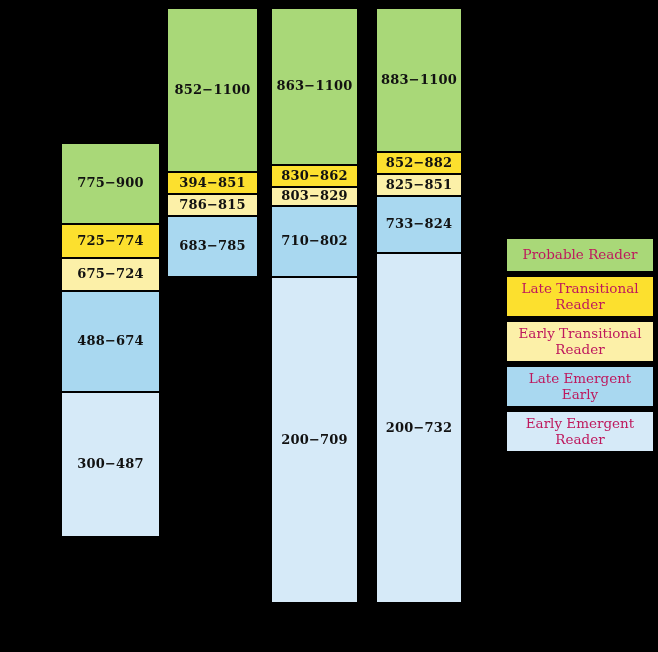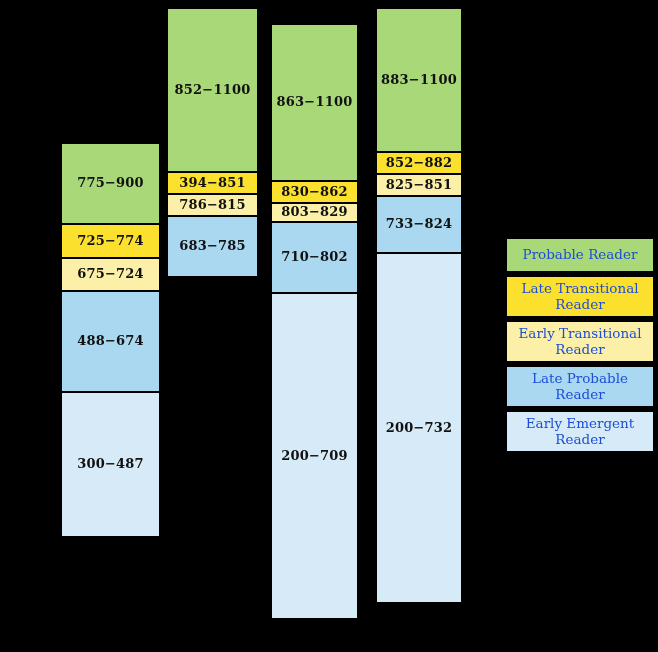--- a/index.html
+++ b/index.html
@@ -54,21 +54,21 @@
     flex-direction: column;
     gap: 4px;
   }
   .legend-item {
     box-sizing: border-box;
     border: 1px solid #000000;
     display: flex;
     align-items: center;
     justify-content: center;
     text-align: center;
-    color: #1d4ed8;
+    color: #be185d;
     font-size: 13.5px;
     line-height: 1.15;
     padding: 4px 6px;
     min-height: 34px;
   }
   .legend-label {
     display: block;
   }
 </style>
 </head>
@@ -102,21 +102,21 @@
         <span class="seg-label">394−851</span>
       </div>
       <div class="segment" style="background: rgb(252, 240, 168); height: 22px;">
         <span class="seg-label">786−815</span>
       </div>
       <div class="segment" style="background: rgb(169, 216, 240); height: 61px;">
         <span class="seg-label">683−785</span>
       </div>
     </div>
 
-  <div class="column" id="column-3" style="left:271px; top:24px; width:87px; height:595px;">
+  <div class="column" id="column-3" style="left:271px; top:8px; width:87px; height:595px;">
       <div class="segment" style="background: rgb(169, 216, 120); height: 161px;">
         <span class="seg-label">863−1100</span>
       </div>
       <div class="segment" style="background: rgb(252, 224, 46); height: 23px;">
         <span class="seg-label">830−862</span>
       </div>
       <div class="segment" style="background: rgb(252, 240, 168); height: 19px;">
         <span class="seg-label">803−829</span>
       </div>
       <div class="segment" style="background: rgb(169, 216, 240); height: 73px;">
@@ -149,20 +149,20 @@
       <div class="legend-item" style="background: rgb(169, 216, 120);">
         <span class="legend-label">Probable Reader</span>
       </div>
       <div class="legend-item" style="background: rgb(252, 224, 46);">
         <span class="legend-label">Late Transitional Reader</span>
       </div>
       <div class="legend-item" style="background: rgb(252, 240, 168);">
         <span class="legend-label">Early Transitional Reader</span>
       </div>
       <div class="legend-item" style="background: rgb(169, 216, 240);">
-        <span class="legend-label">Late Probable Reader</span>
+        <span class="legend-label">Late Emergent Early</span>
       </div>
       <div class="legend-item" style="background: rgb(214, 234, 248);">
         <span class="legend-label">Early Emergent Reader</span>
       </div>
     </div>
 
 </div>
 
 </body></html>

